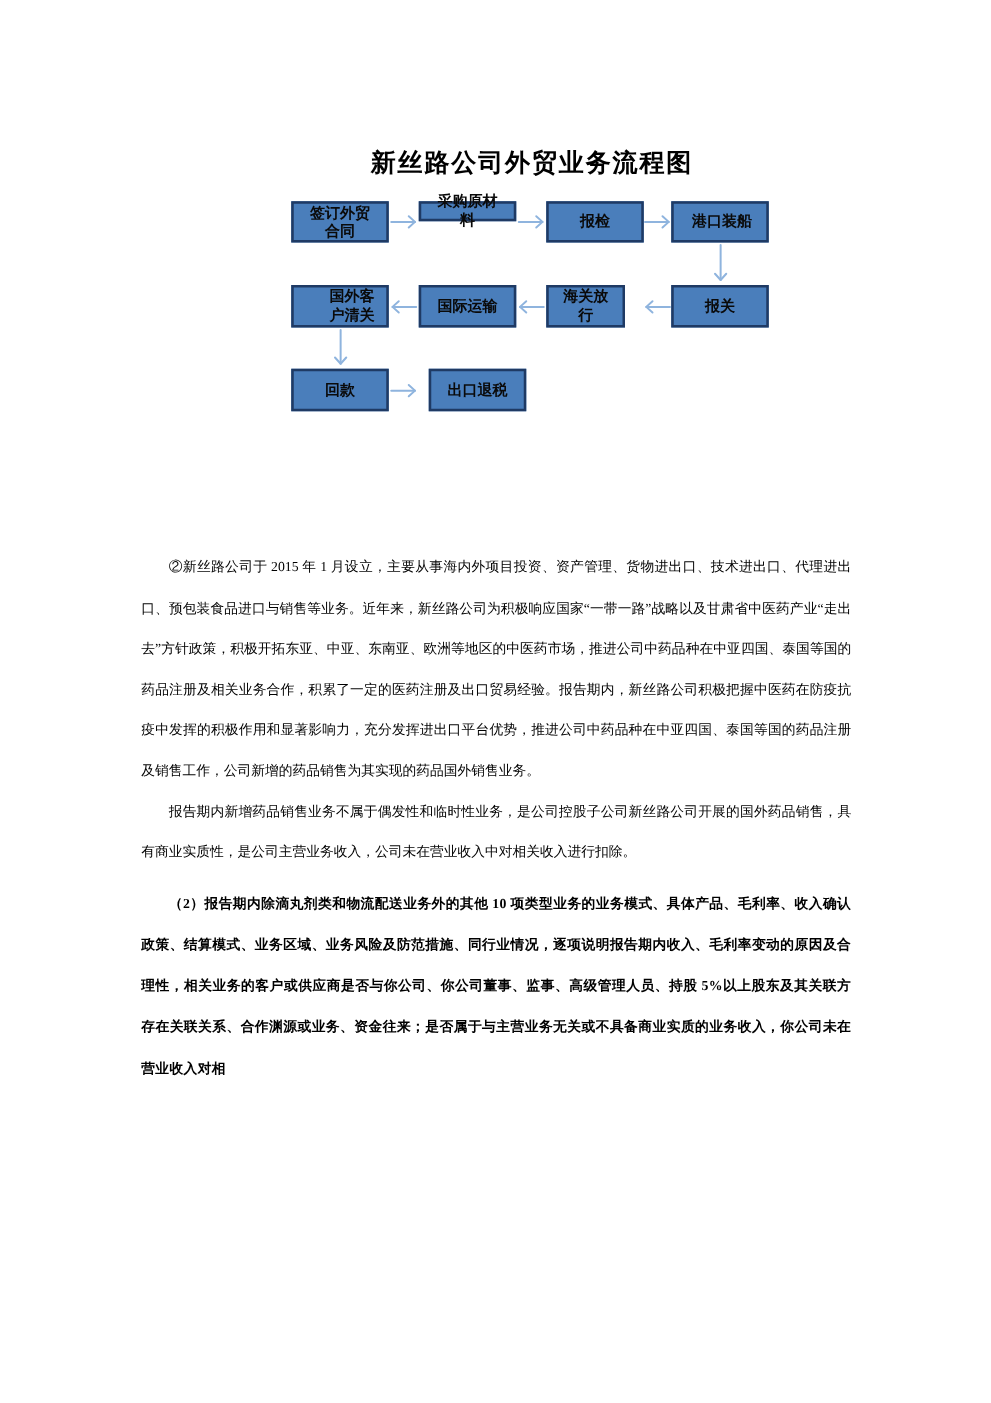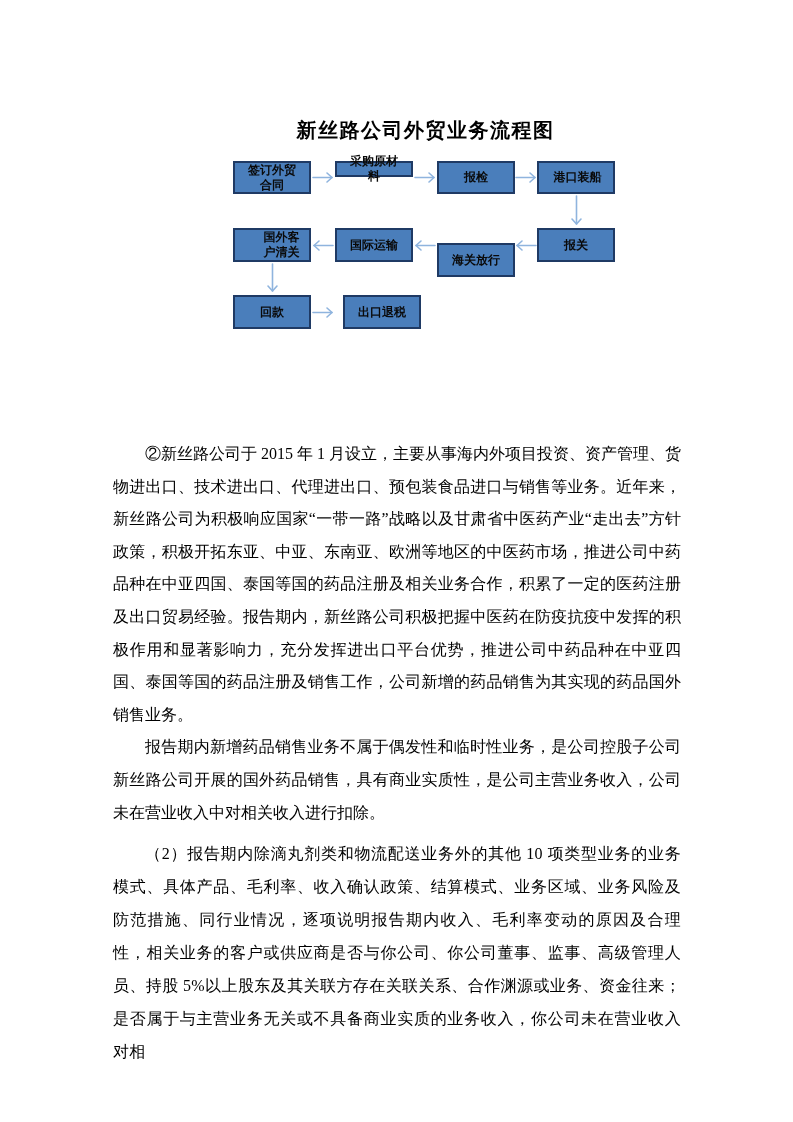--- a/index.html
+++ b/index.html
@@ -31,46 +31,46 @@
   .fc-arrow{position:absolute;}
   .fc-arrow line,.fc-arrow polyline{
     stroke:var(--arrow-color,#8fb4de);
     stroke-width:1.6;fill:none;
     stroke-linecap:round;stroke-linejoin:round;
   }
   
   .content{position:absolute;left:113px;top:438px;width:568px;}
   .para{
     margin:0;
-    font-size:16px;line-height:32.6px;
+    font-size:11px;line-height:32.6px;
     text-align:justify;text-indent:2em;
     color:var(--text-color,#000);
   }
   .para.bold{
-    font-weight:400;
+    font-weight:700;
     line-height:33px;
     margin-top:8px;
     letter-spacing:0.3px;
   }
 </style>
 </head>
 <body>
 
 <div class="page">
 
   <div>
     <div class="fc-title">新丝路公司外贸业务流程图</div>
 
     <div class="fc-box" style="left:233px;top:161px;width:78px;height:33px;">签订外贸合同</div>
     <div class="fc-box" style="left:335px;top:161px;width:78px;height:16px;">采购原材料</div>
     <div class="fc-box" style="left:437px;top:161px;width:78px;height:33px;">报检</div>
     <div class="fc-box" style="left:537px;top:161px;width:78px;height:33px;padding-left:12px;">港口装船</div>
 
     <div class="fc-box" style="left:537px;top:228px;width:78px;height:34px;">报关</div>
-    <div class="fc-box" style="left:437px;top:243px;width:78px;height:34px;">海关放行</div>
+    <div class="fc-box" style="left:437px;top:228px;width:63px;height:34px;">海关放行</div>
     <div class="fc-box" style="left:335px;top:228px;width:78px;height:34px;">国际运输</div>
     <div class="fc-box" style="left:233px;top:228px;width:78px;height:34px;padding-left:28px;">国外客户清关</div>
 
     <div class="fc-box" style="left:233px;top:295px;width:78px;height:34px;">回款</div>
     <div class="fc-box" style="left:343px;top:295px;width:78px;height:34px;">出口退税</div>
 
     <svg class="fc-arrow" style="left:312px;top:171px;" width="22" height="13">
       <line x1="1" y1="6.5" x2="20" y2="6.5"></line>
       <polyline points="15,2 20,6.5 15,11"></polyline>
     </svg>

